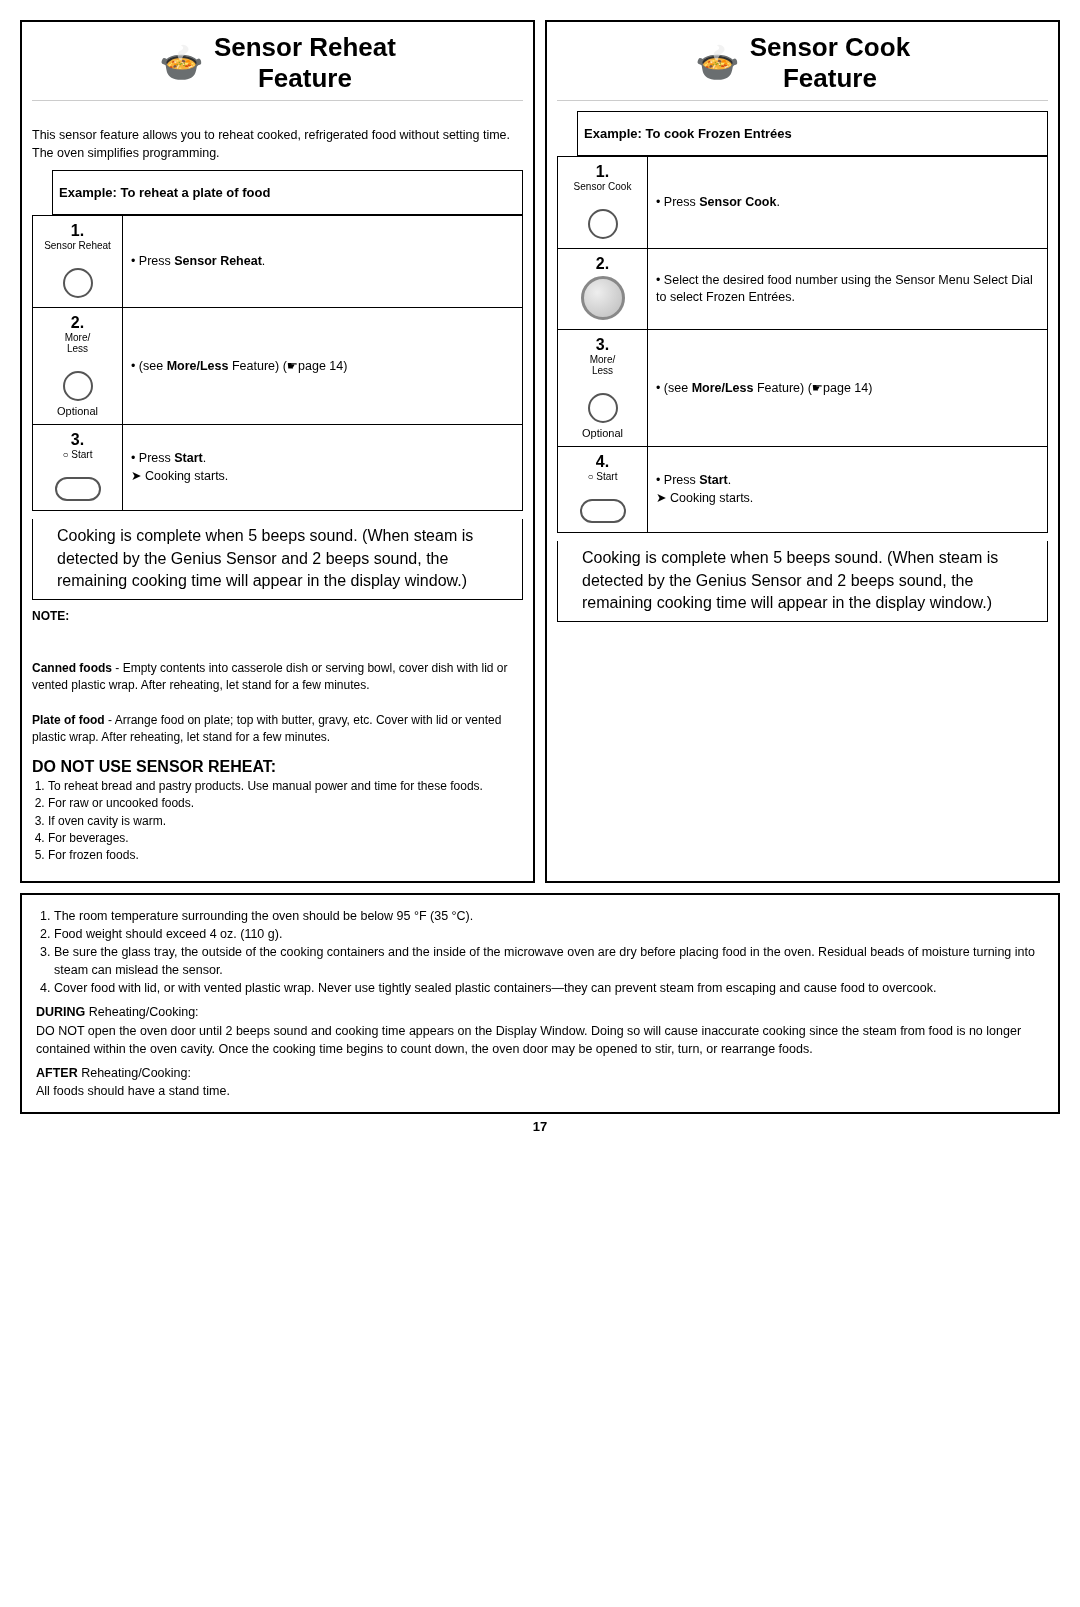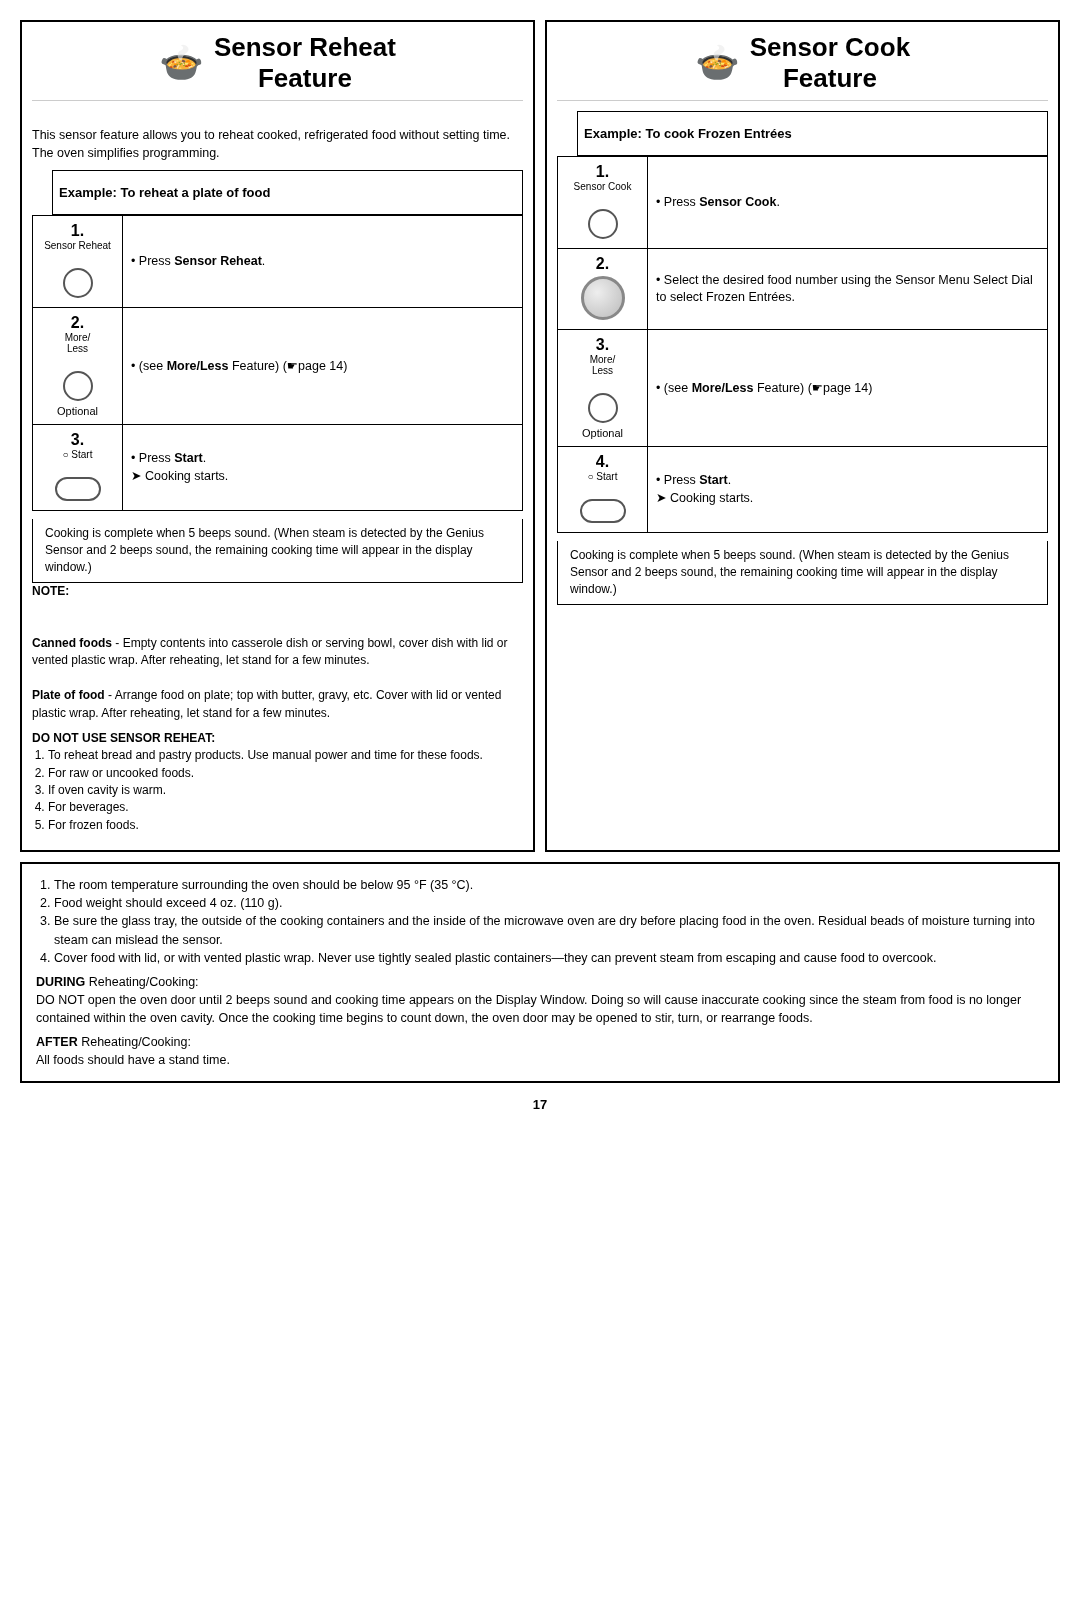--- a/index.html
+++ b/index.html
@@ -122,24 +122,25 @@
       display: inline-block;
       width: 44px;
       height: 44px;
       border-radius: 50%;
       border: 3px solid #888;
       background: radial-gradient(circle at 35% 35%, #eee, #bbb);
       margin-top: 3px;
     }
 
     .cooking-complete {
-      font-size: 12px;
+      font-size: 16px;
       border: 1px solid #000;
       border-top: none;
-      padding: 6px 12px;
+      padding: 6px 24px;
+      margin-bottom: 8px;
       line-height: 1.4;
     }
 
     .note-section {
       font-size: 12px;
       line-height: 1.45;
       margin-bottom: 8px;
     }
 
     .note-section .note-title {
@@ -148,21 +149,21 @@
     }
 
     .donot-section {
       font-size: 12px;
       line-height: 1.45;
       margin-bottom: 6px;
     }
 
     .donot-section .donot-title {
       font-weight: bold;
-      font-size: 12px;
+      font-size: 16px;
     }
 
     .donot-list {
       margin-left: 16px;
       list-style-type: decimal;
     }
 
     .bottom-section {
       border: 2px solid #000;
       padding: 12px 14px;
@@ -196,21 +197,21 @@
       margin-top: 6px;
     }
 
     .bold-label {
       font-weight: bold;
     }
 
     .page-number {
       text-align: center;
       font-size: 13px;
-      margin-top: 14px;
+      margin-top: 5px;
       font-weight: bold;
     }
 
     .step-desc {
       font-size: 12.5px;
       line-height: 1.4;
     }
 
     .arrow-right::before {
       content: '➤ ';

